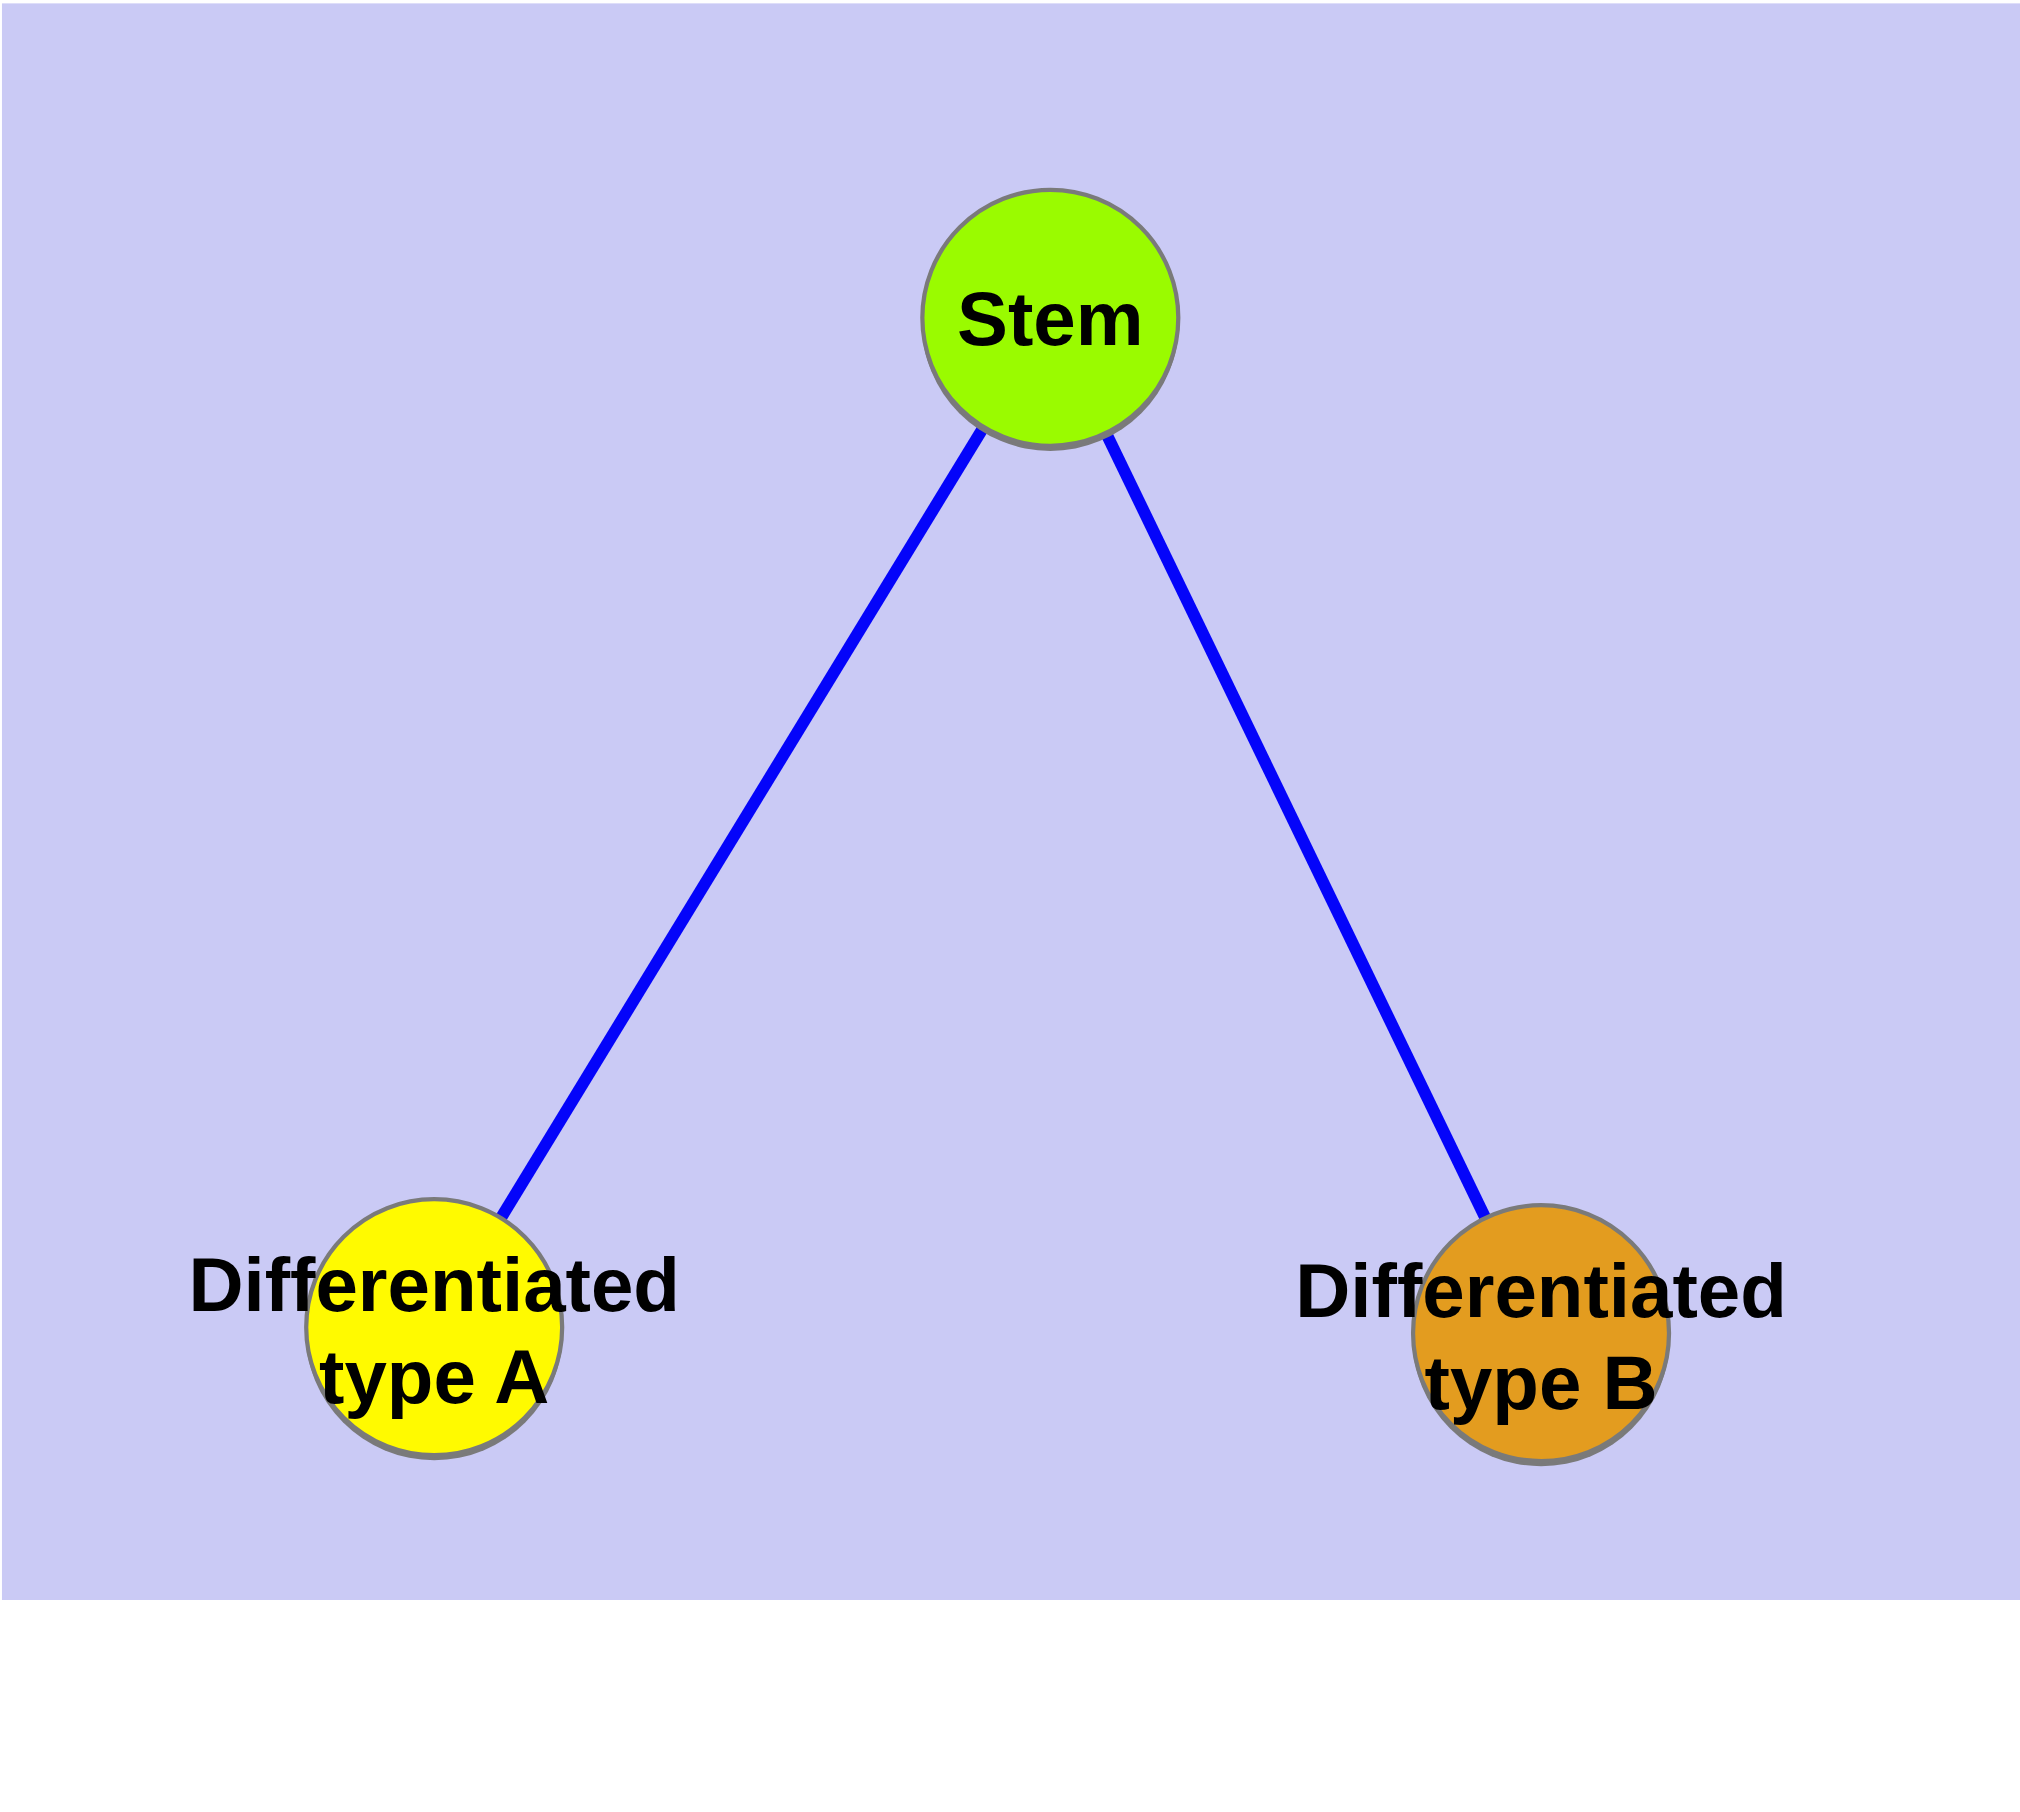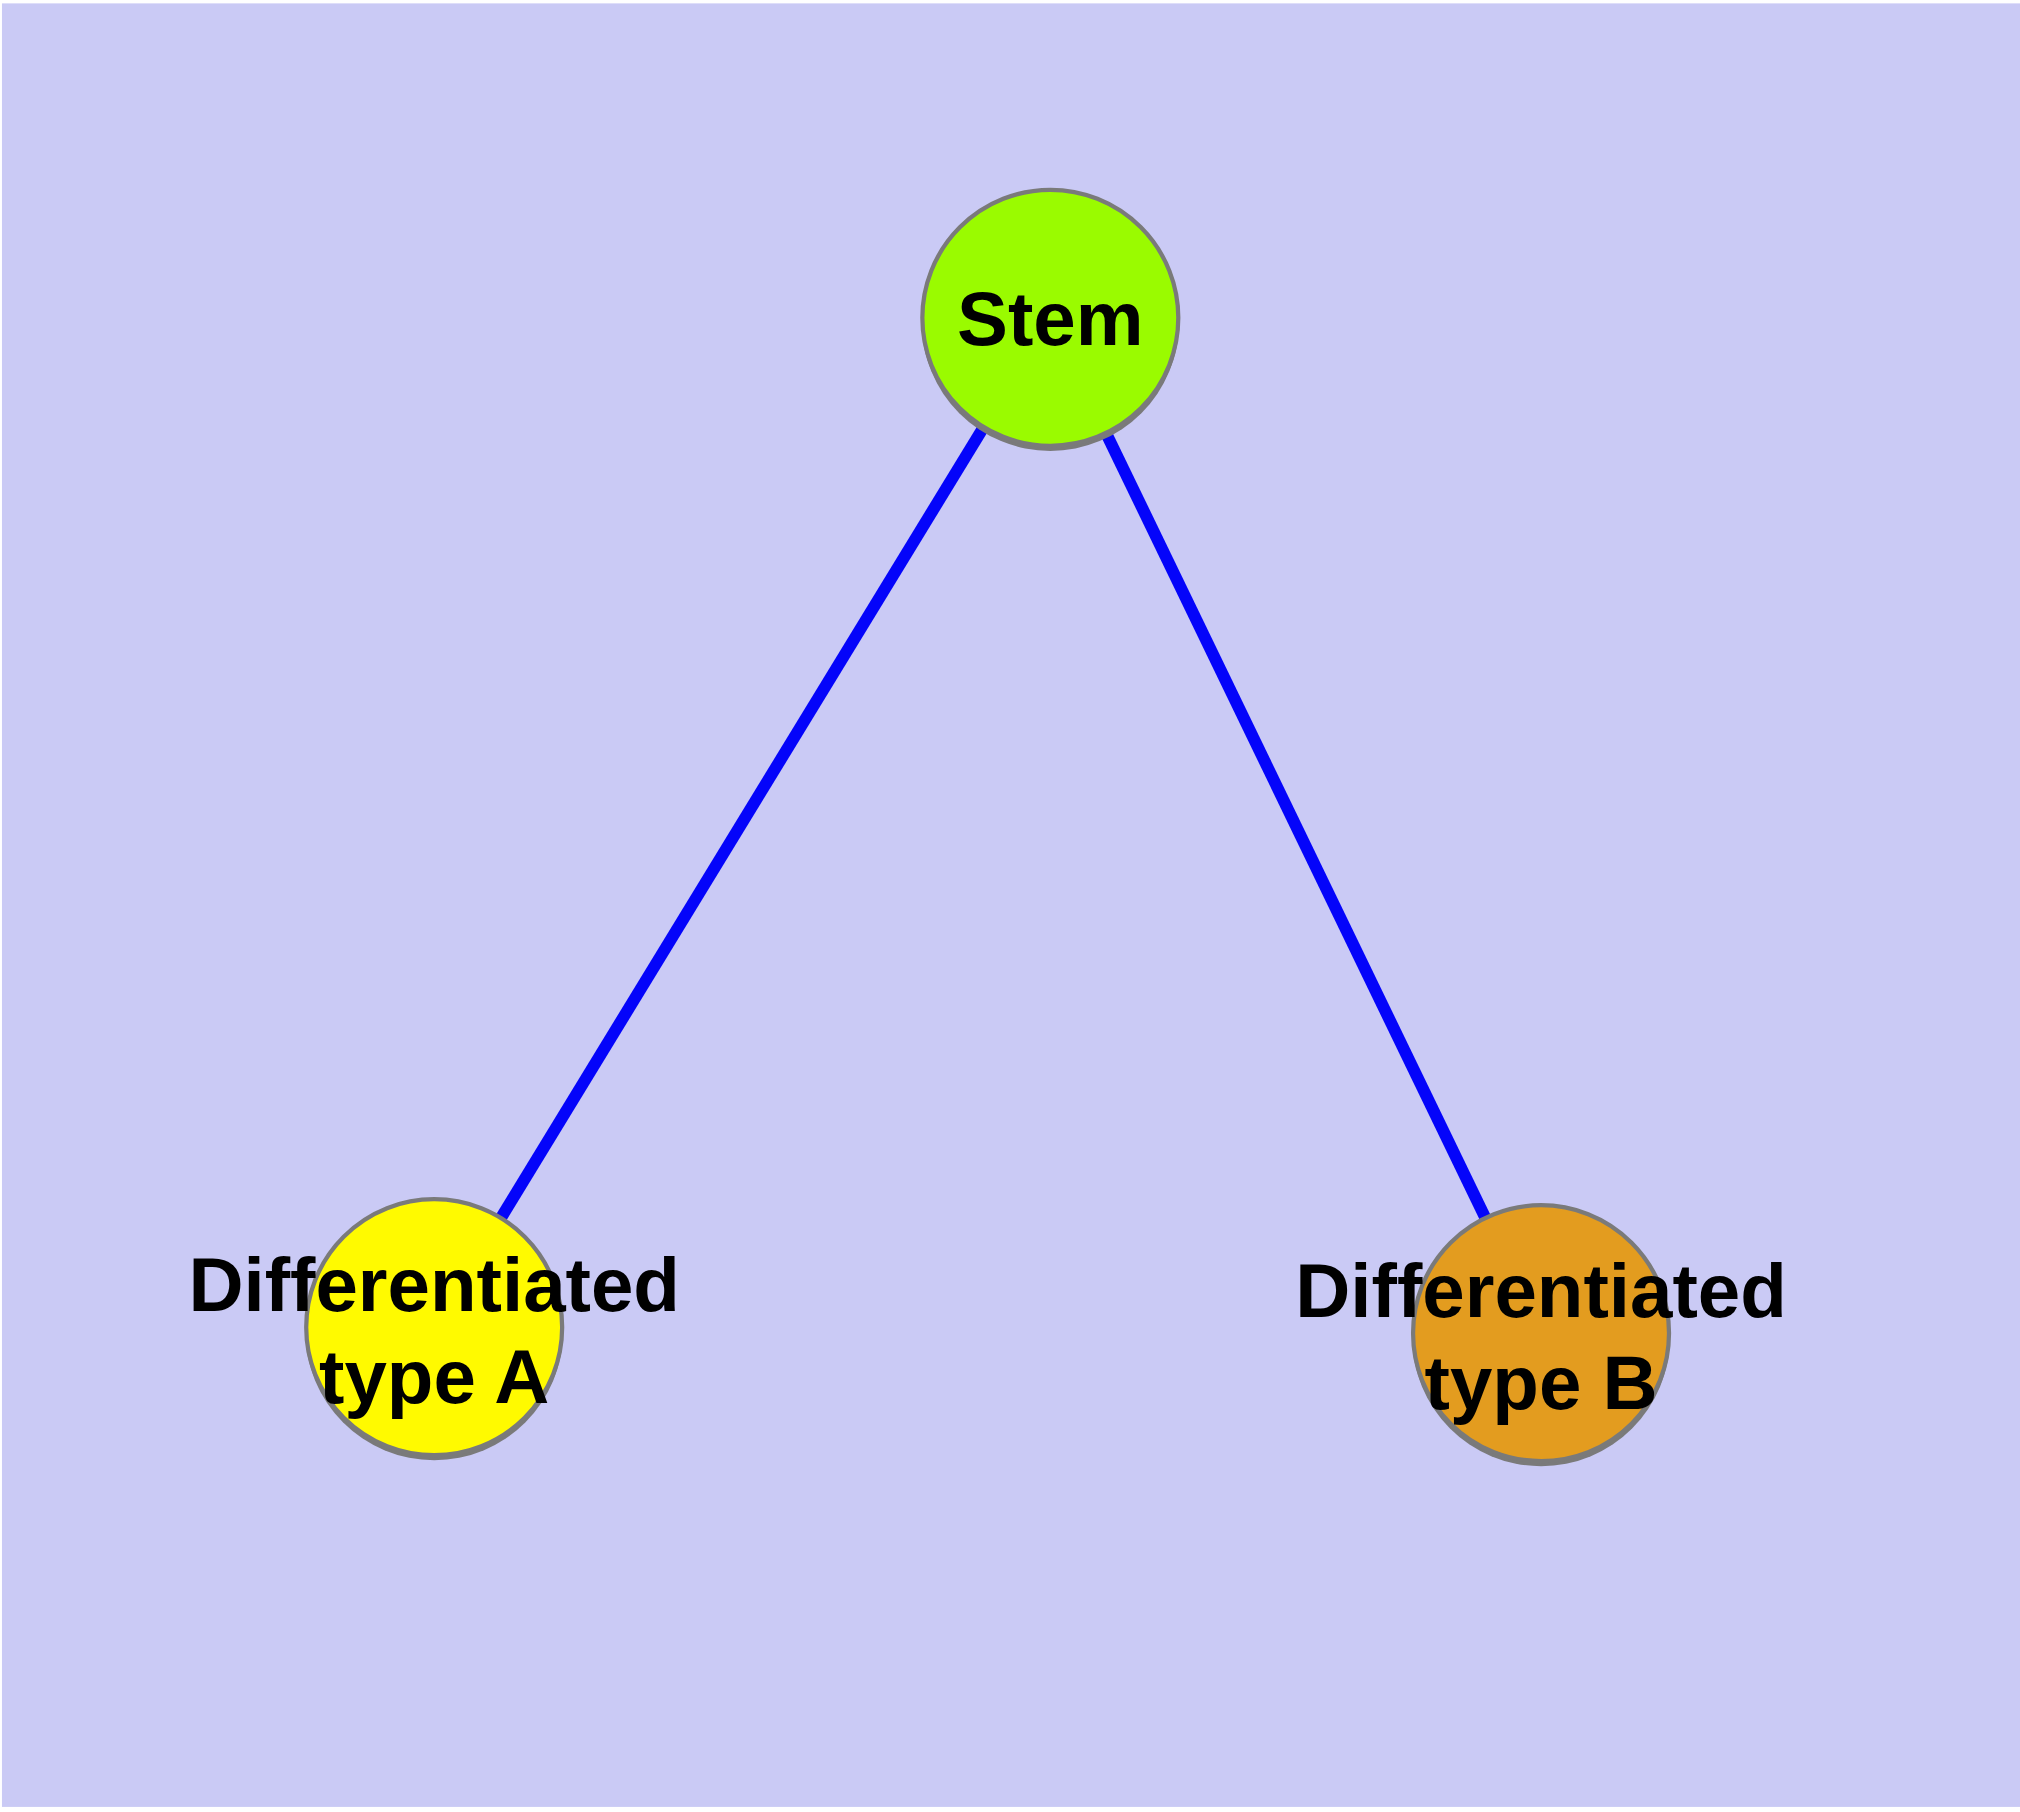--- a/index.html
+++ b/index.html
@@ -3,21 +3,21 @@
 <meta charset="utf-8">
 <style>
   html, body {
     margin: 0;
     padding: 0;
     background: #ffffff;
   }
   .stage {
     position: relative;
     width: 2021px;
-    height: 1812px;
+    height: 1600px;
     background: #ffffff;
     overflow: hidden;
     font-family: "Liberation Sans", "DejaVu Sans", sans-serif;
   }
   svg.graph {
     position: absolute;
     top: 0;
     left: 0;
     display: block;
   }

